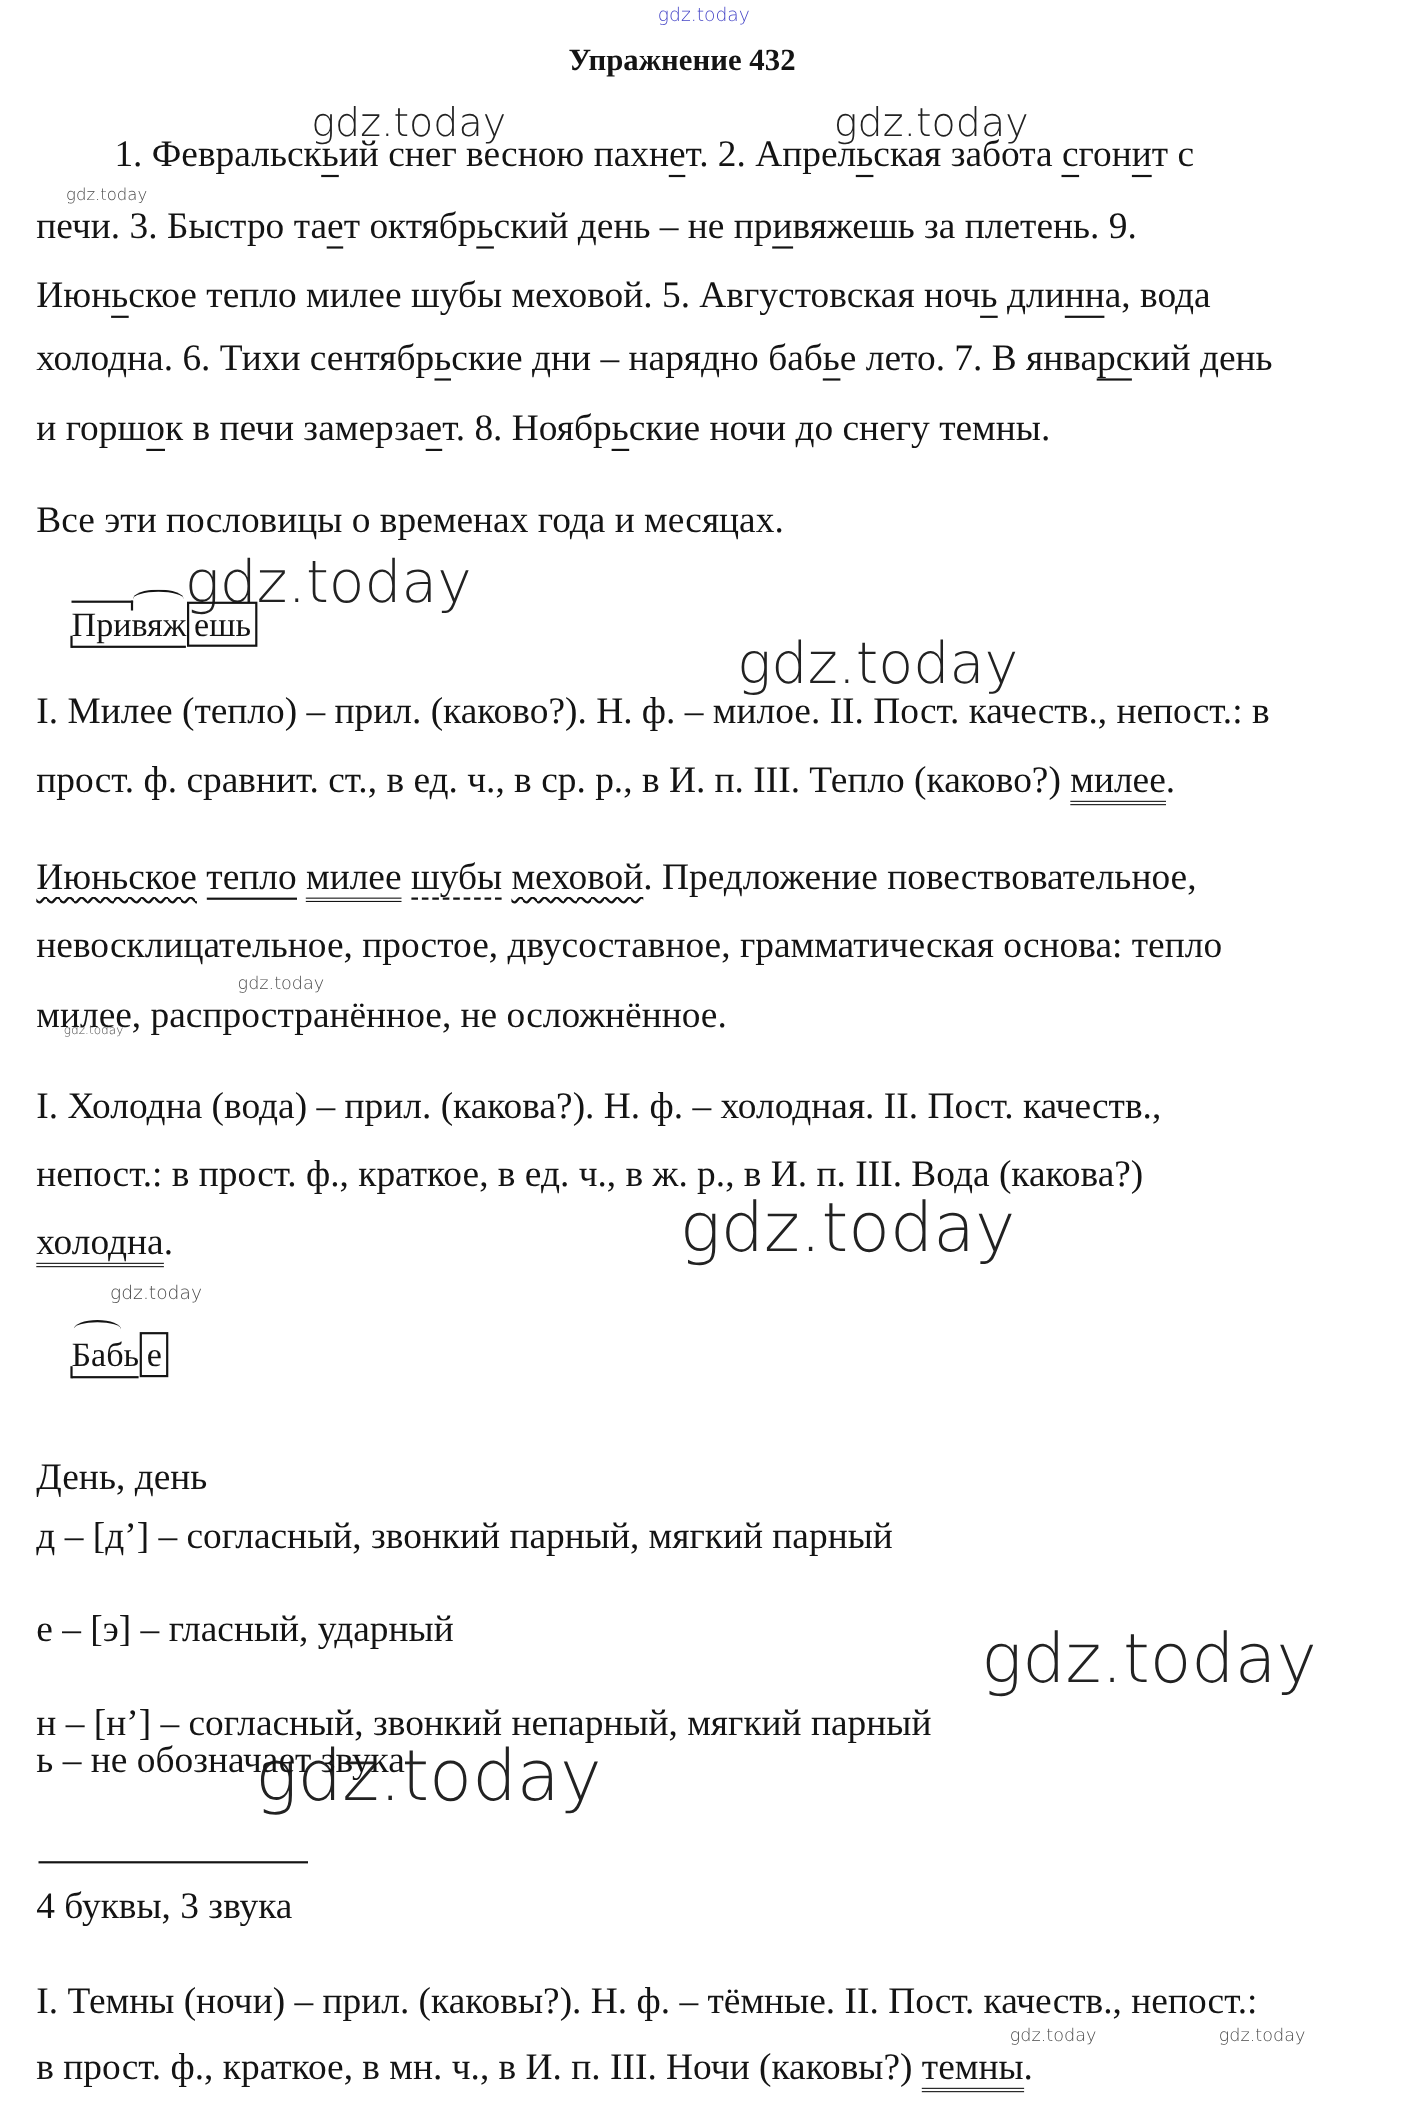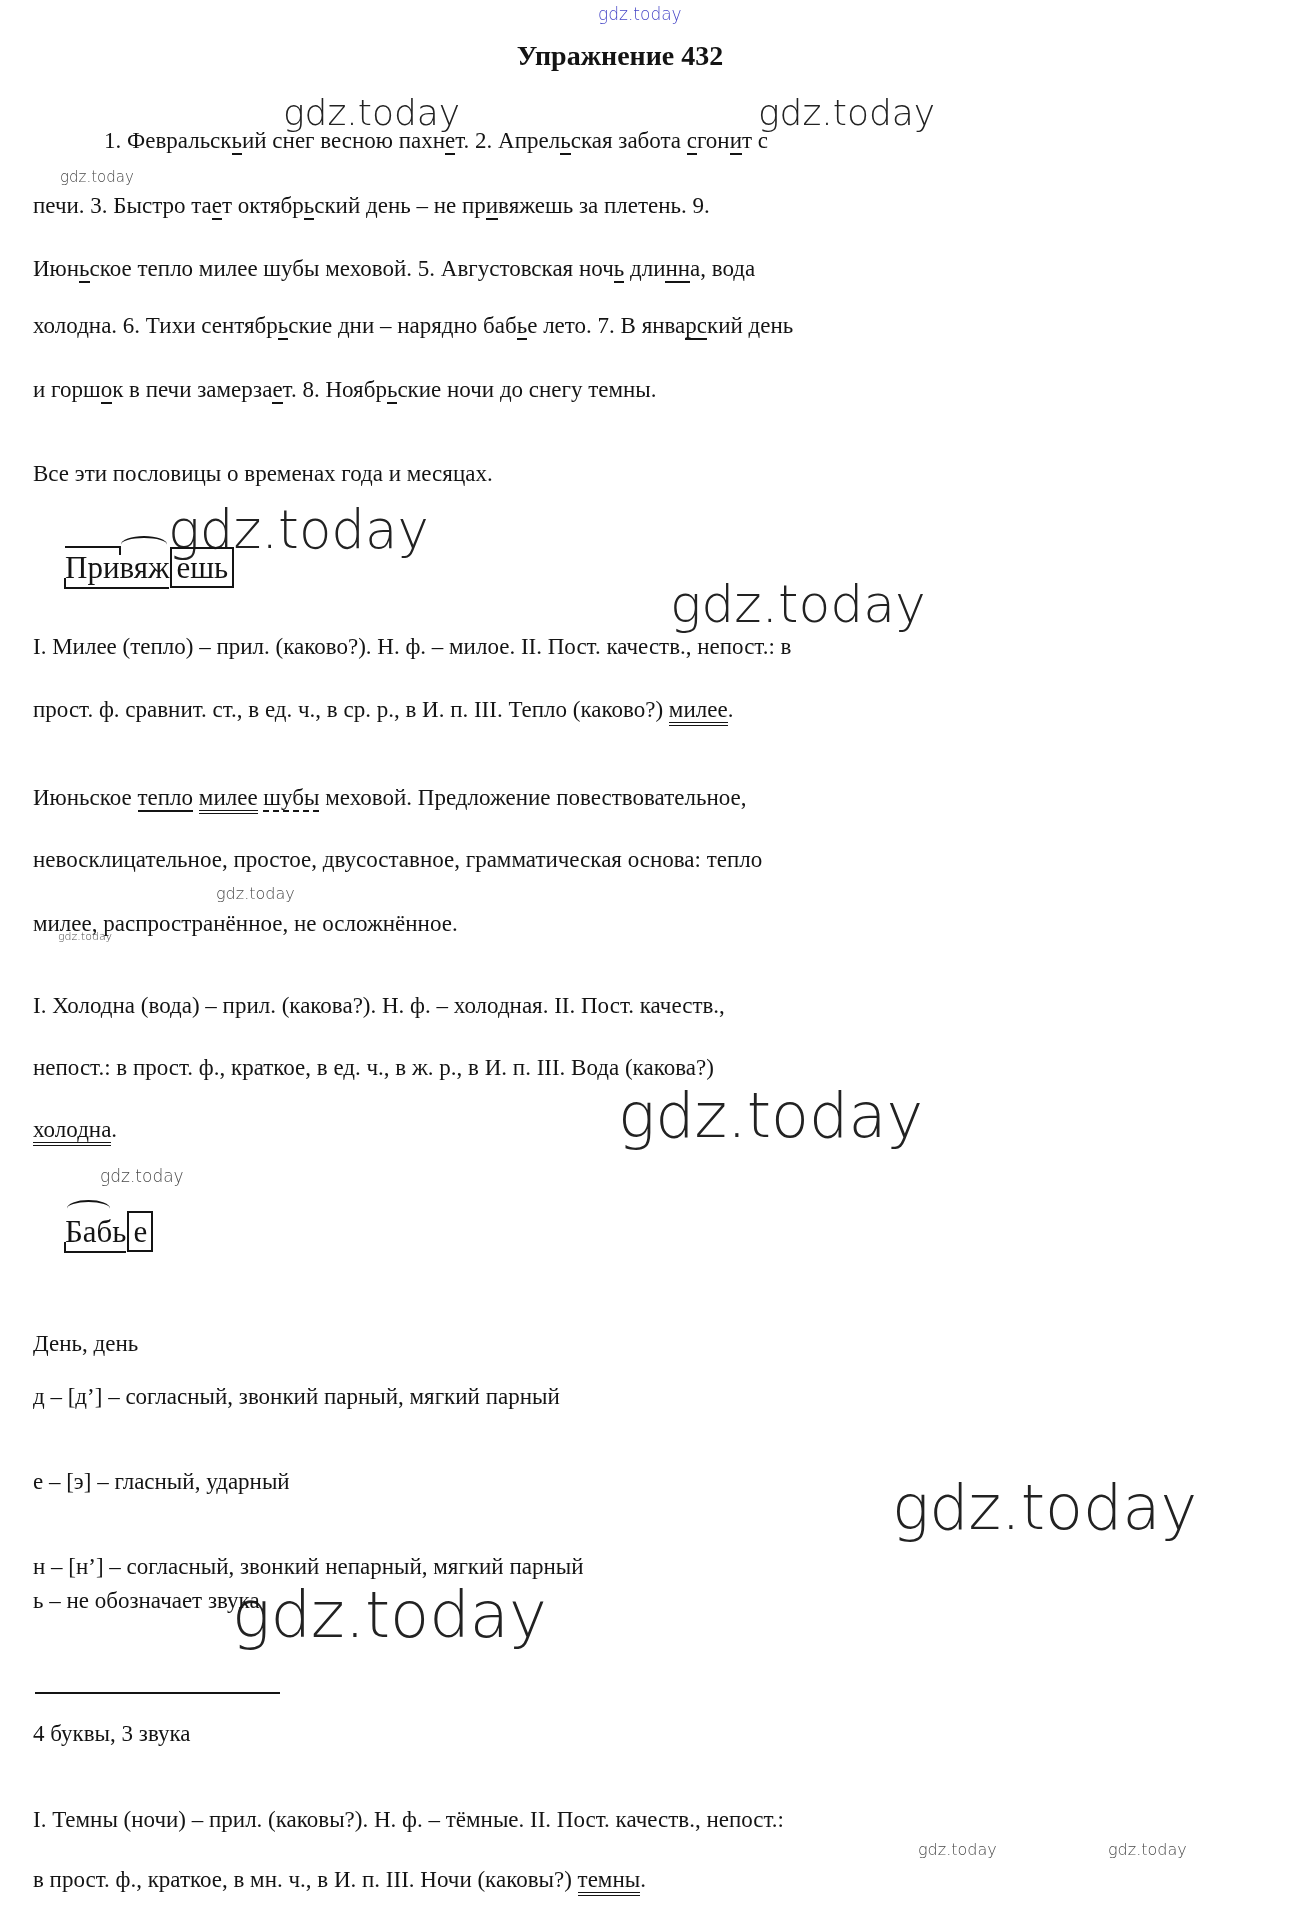--- a/index.html
+++ b/index.html
@@ -1,29 +1,29 @@
 <!DOCTYPE html>
 <html><head>
 <meta charset="utf-8">
 <style>
   html,body{margin:0;padding:0;}
   body{
     width:1289px;height:1932px;position:relative;overflow:hidden;
     background:#ffffff;color:#141414;
     font-family:"Liberation Serif","DejaVu Serif",serif;
   }
-  .line{position:absolute;font-size:23px;line-height:37px;white-space:nowrap;}
+  .line{position:absolute;font-size:34px;line-height:37px;white-space:nowrap;}
   .title{position:absolute;top:40px;left:0;width:1240px;text-align:center;
          font-size:28px;font-weight:bold;}
   
   .og{border-bottom:2px solid #141414;}
   .us{border-bottom:2px solid #141414;}
   .uu{border-bottom:4px double #141414;}
   .ud{border-bottom:2px dashed #141414;}
-  .uw{text-decoration-style:wavy;
+  .uw{text-decoration:underline;text-decoration-style:wavy;
       text-decoration-thickness:1.5px;text-underline-offset:7px;}
   
   .morph{font-size:31px;margin-left:32px;}
   .stem{position:relative;border-bottom:2px solid #141414;padding-bottom:2px;}
   .stem::before{content:"";position:absolute;left:-1px;bottom:-2px;width:2px;height:11px;background:#141414;}
   .prefix{position:relative;}
   .prefix::before{content:"";position:absolute;left:0;right:-2px;top:-4px;border-top:2px solid #141414;}
   .prefix::after{content:"";position:absolute;right:-2px;top:-4px;width:2px;height:9px;background:#141414;}
   .root{position:relative;}
   .root::after{content:"";position:absolute;left:2px;right:2px;top:-14px;height:15px;

